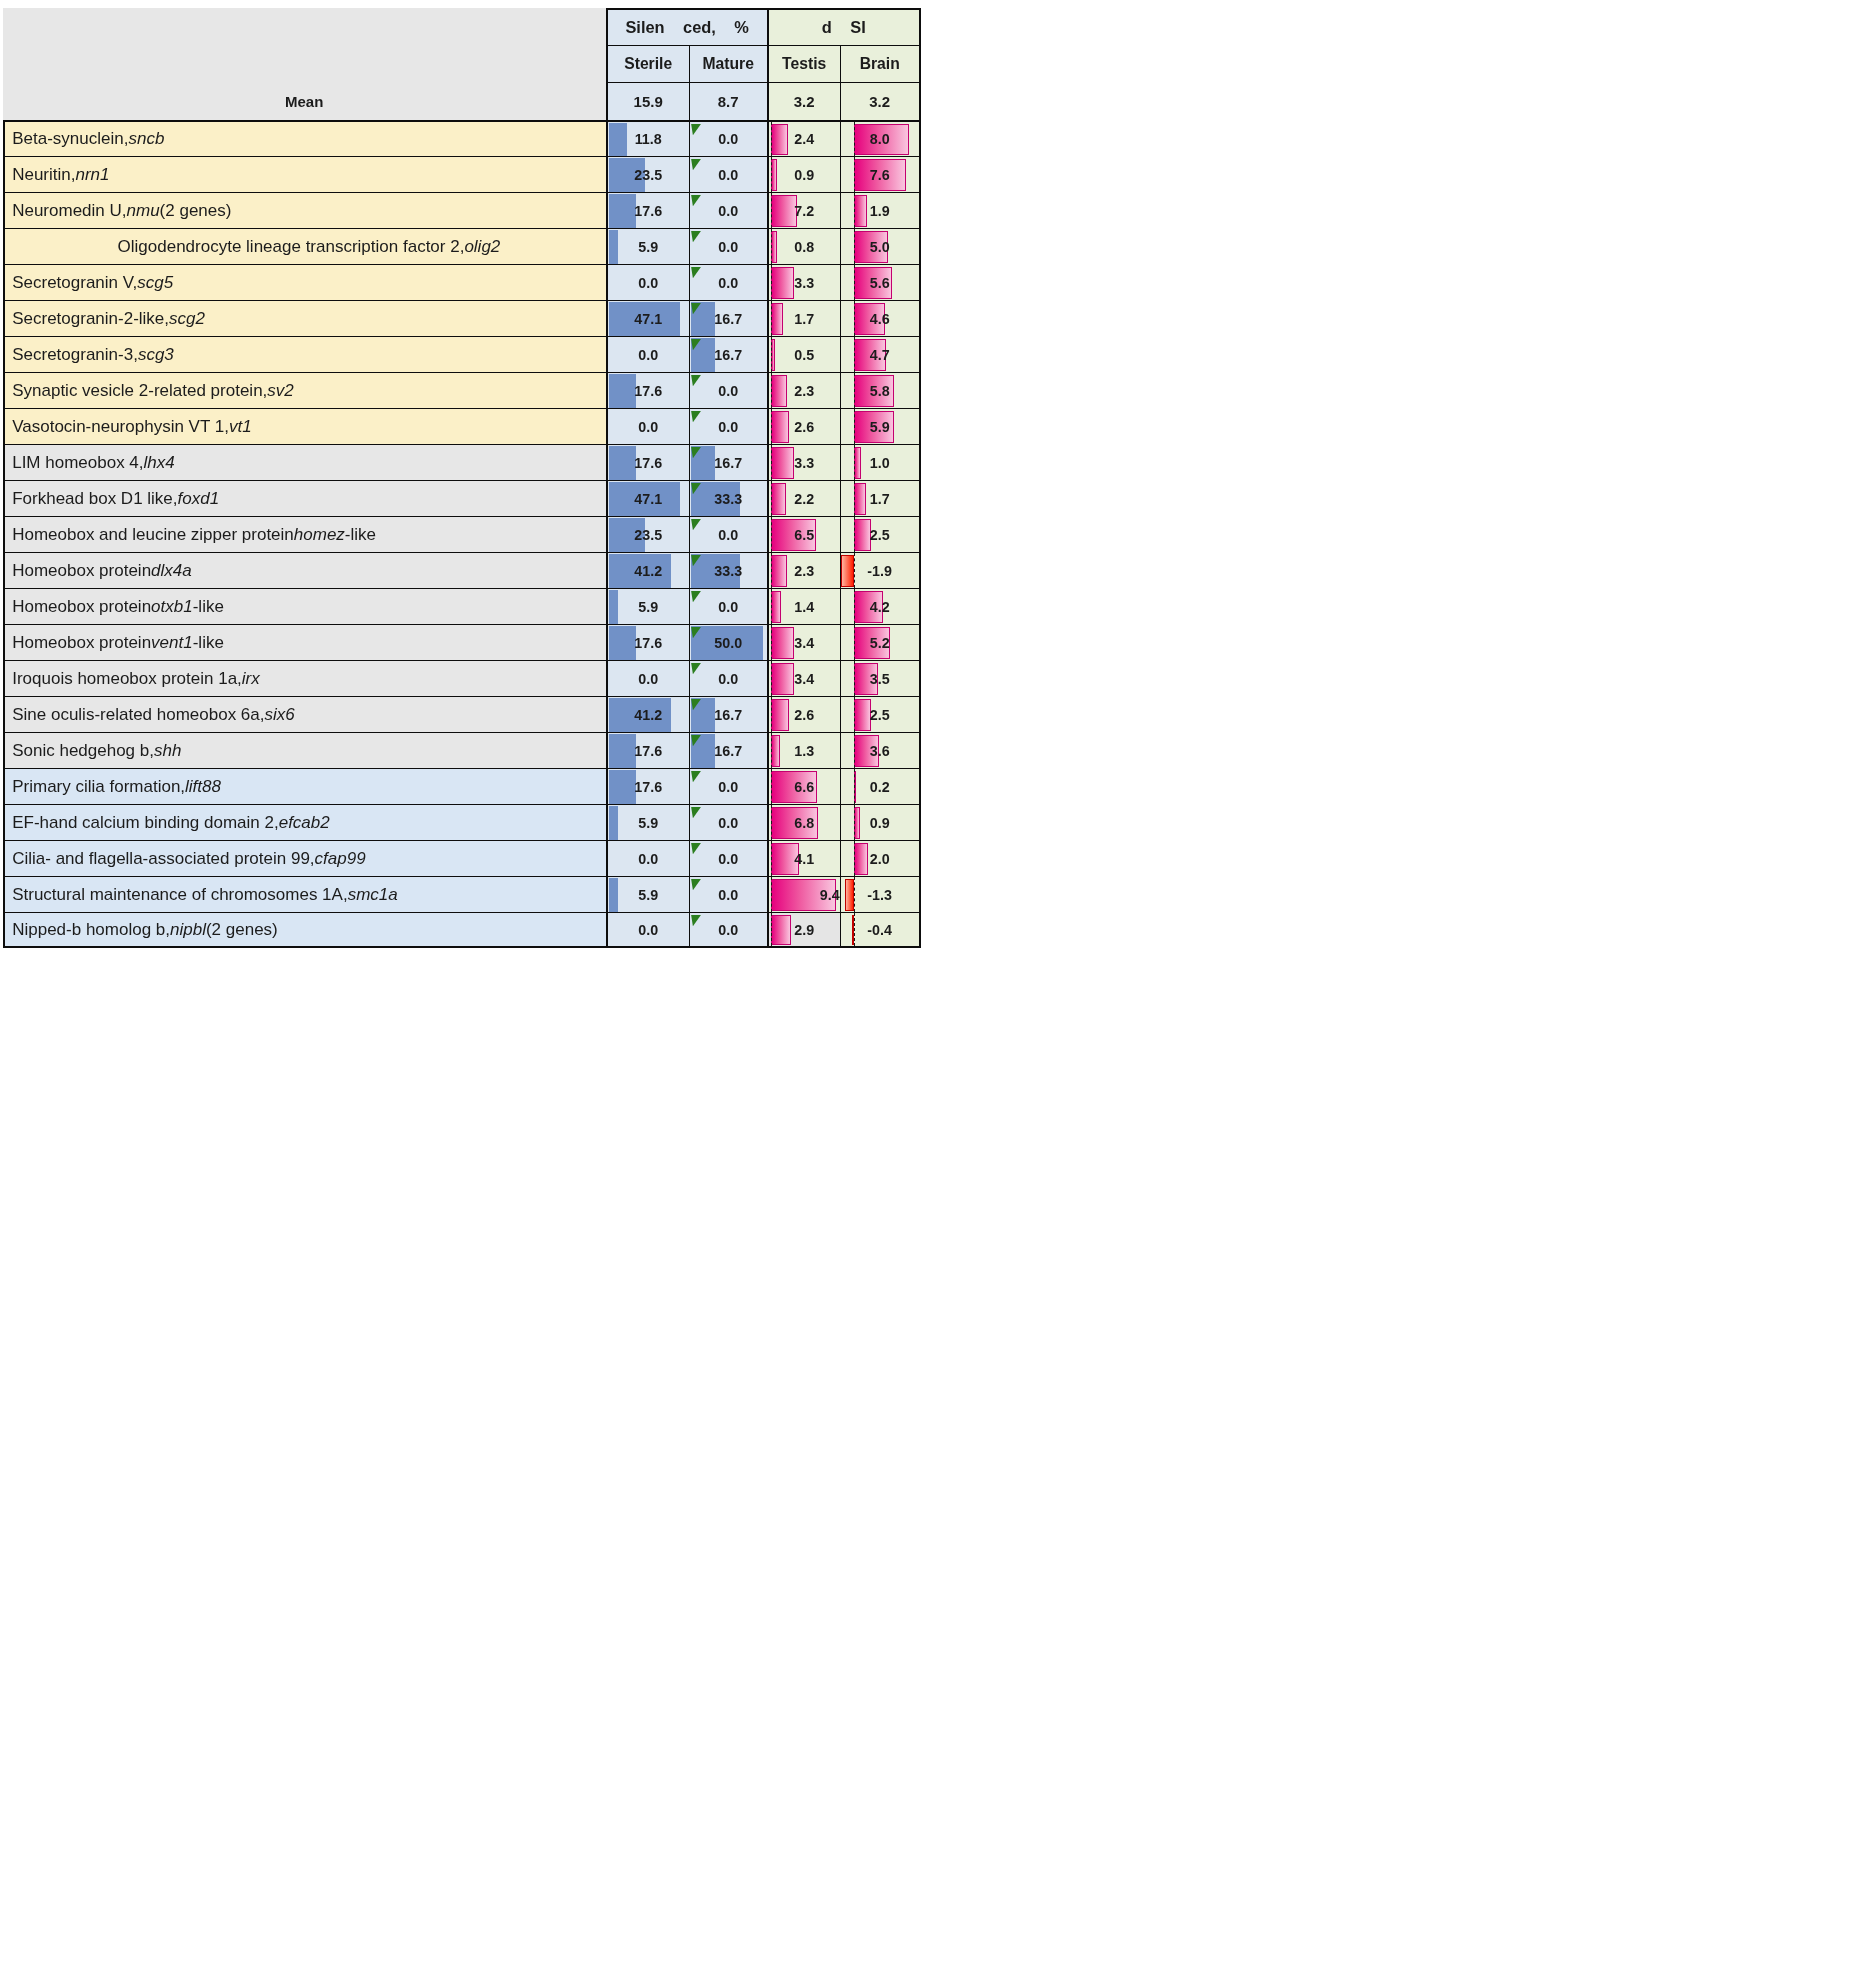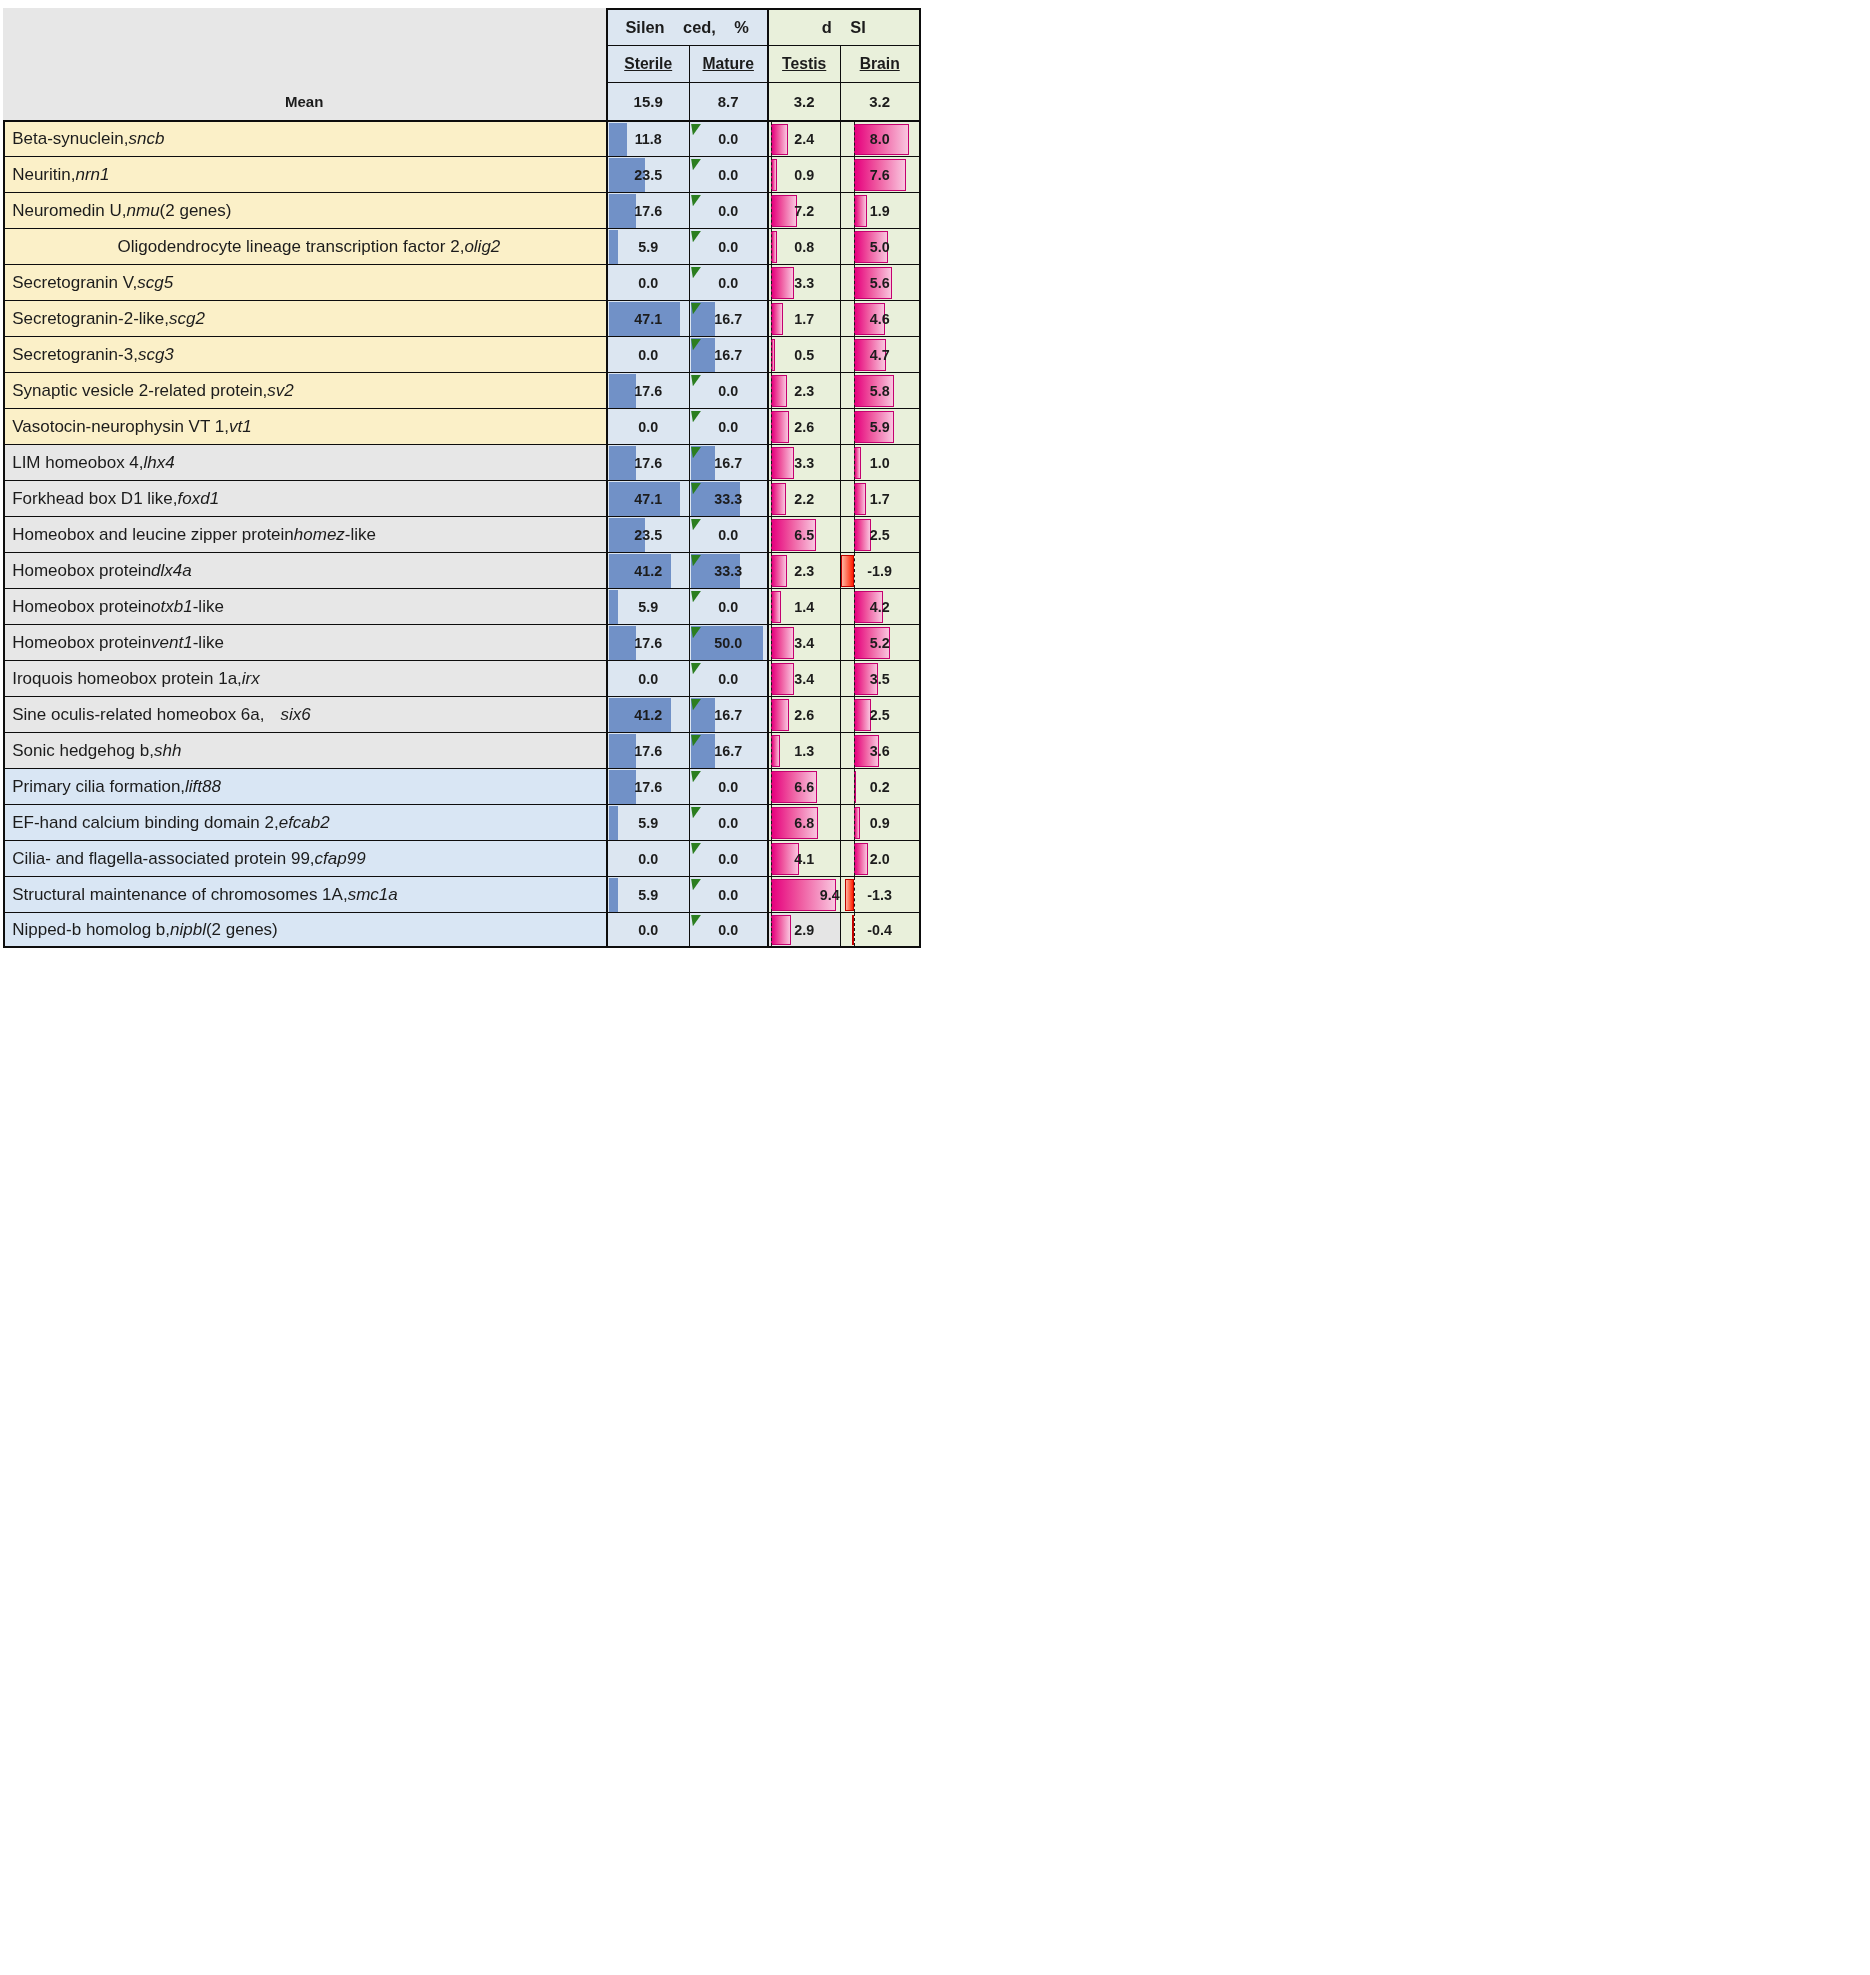--- a/index.html
+++ b/index.html
@@ -14,21 +14,21 @@
   .cell{box-sizing:border-box; position:relative; overflow:hidden;}
   
   .bl2{border-left:1.4px solid #0d0d0d;} .bl3{border-left:2px solid #0d0d0d;} .bl4{border-left:2.7px solid #0d0d0d;}
   .bt2{border-top:1.4px solid #0d0d0d;}  .bt3{border-top:2px solid #0d0d0d;}  .bt4{border-top:2.7px solid #0d0d0d;}
   .br3{border-right:2px solid #0d0d0d;}
   .bb4{border-bottom:2.7px solid #0d0d0d;}
   
   .corner{grid-column:1; grid-row:1 / span 3; display:flex; align-items:flex-end; justify-content:center; padding-bottom:10.2px;}
   .corner .t{font-weight:bold; font-size:15px;}
   .grp{display:flex; align-items:center; justify-content:center; font-weight:bold; font-size:16.4px; word-spacing:0.85em;}
-  .sub{display:flex; align-items:center; justify-content:center; font-weight:bold; font-size:15.7px;text-decoration:underline;}
+  .sub{display:flex; align-items:center; justify-content:center; font-weight:bold; font-size:15.7px;}
   .meanv{display:flex; align-items:center; justify-content:center; font-weight:bold; font-size:15px;}
   
   .lblcell{display:flex; align-items:center; padding-left:7.5px; font-size:17px; white-space:nowrap;}
   .lblcell .it{font-style:italic;}
   .datacell{display:flex; align-items:center; justify-content:center;}
   .val{position:relative; z-index:3; font-weight:bold; font-size:14.3px;}
   .bar{position:absolute; z-index:1;}
   .bluebar{top:0.7px; bottom:0.7px; left:1.4px;}
   .pinkbar{top:1.4px; bottom:1.4px; box-sizing:border-box;}
   .axis{position:absolute; top:0; bottom:0; width:0; border-left:1.4px dashed #1a1a1a; z-index:2;}
@@ -409,21 +409,21 @@
       <div class="cell datacell bl4 bt2" style="background: rgb(233, 240, 219);">
         <div class="bar pinkbar" style="left: 2.7px; width: 23px; background: linear-gradient(90deg, rgb(230, 0, 126) 0%, rgb(239, 91, 161) 45%, rgb(249, 198, 223) 100%); border: 1.4px solid rgb(196, 0, 111);"></div>
         <div class="axis" style="left: 2.7px;"></div>
         <span class="val">3.4</span>
       </div>
       <div class="cell datacell bl2 br3 bt2" style="background: rgb(233, 240, 219);">
         <div class="bar pinkbar" style="left: 13.7px; width: 24px; background: linear-gradient(90deg, rgb(230, 0, 126) 0%, rgb(239, 91, 161) 45%, rgb(249, 198, 223) 100%); border: 1.4px solid rgb(196, 0, 111);"></div>
         <div class="axis" style="left: 13.7px;"></div>
         <span class="val">3.5</span>
       </div>
-      <div class="cell lblcell bl3 bt2" style="background: rgb(231, 231, 231); gap: 16px;">
+      <div class="cell lblcell bl3 bt2" style="background: rgb(231, 231, 231);">
         <span>Sine oculis-related homeobox 6a, </span>
         <span class="it">six6</span>
       </div>
       <div class="cell datacell bl3 bt2" style="background: rgb(220, 230, 241);">
         <div class="bar bluebar" style="width: 62px; background: rgb(113, 145, 199);"></div>
         <span class="val">41.2</span>
       </div>
       <div class="cell datacell bl2 bt2" style="background: rgb(220, 230, 241);">
         <div class="bar bluebar" style="width: 24px; background: rgb(113, 145, 199);"></div>
         <div class="flag" style="background: rgb(43, 126, 31);"></div>

